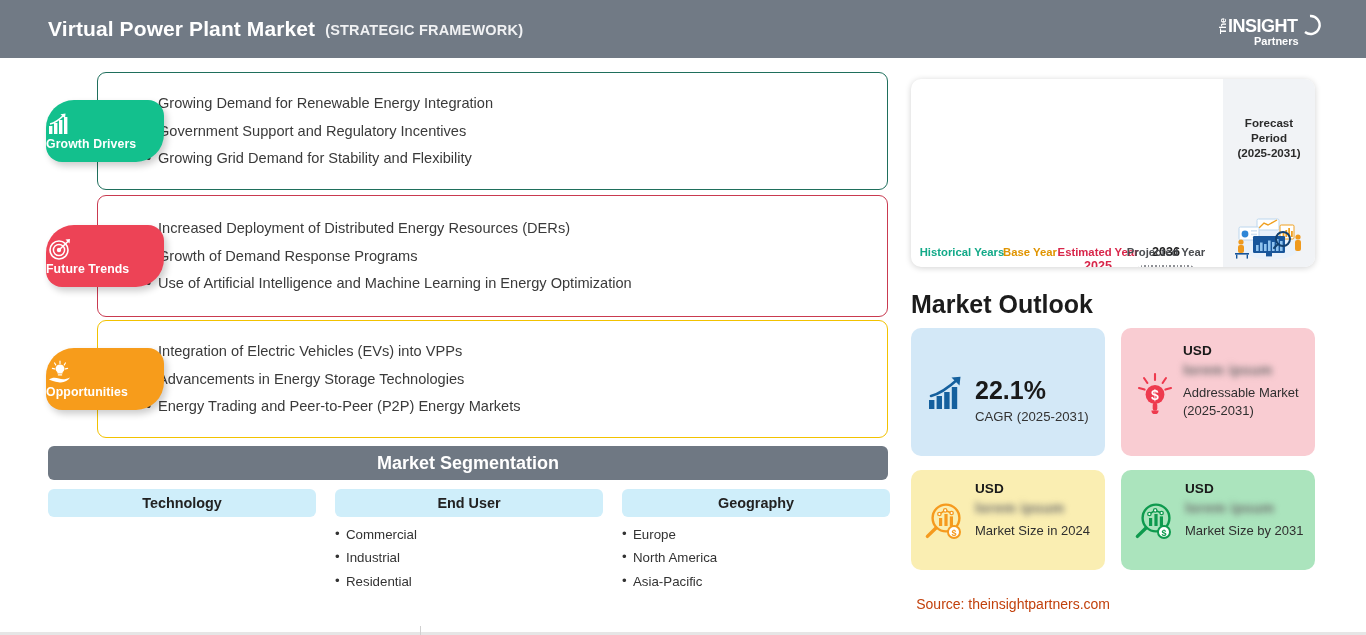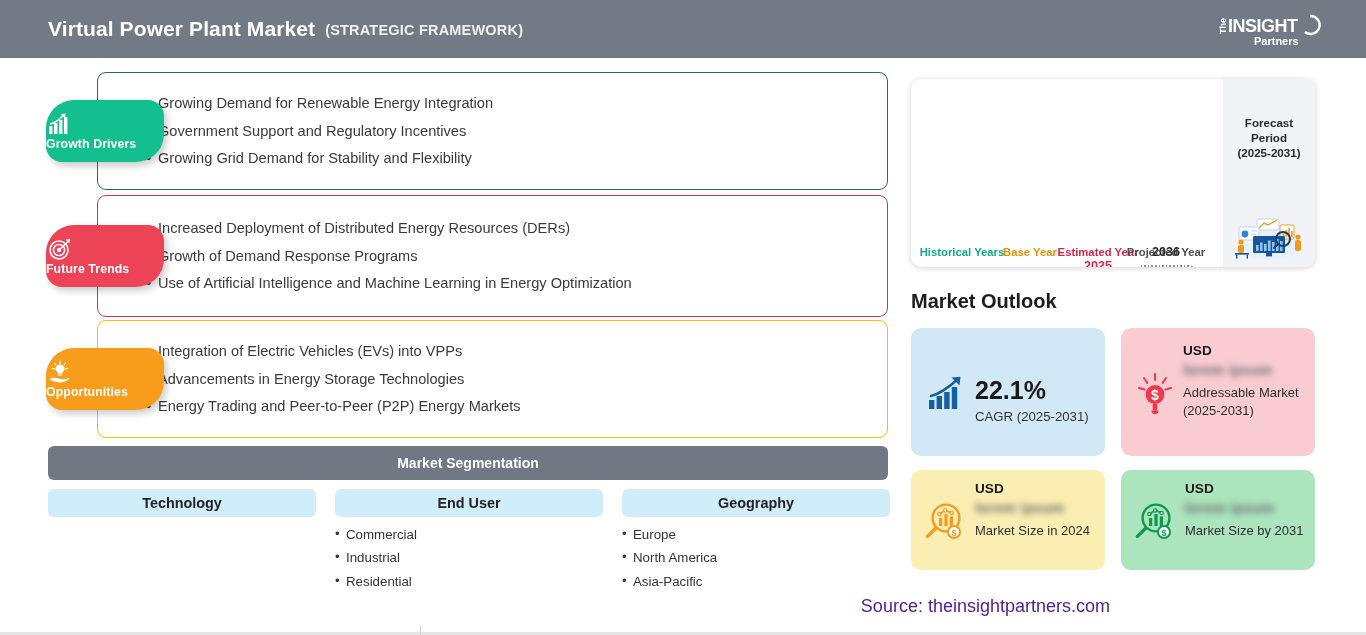--- a/index.html
+++ b/index.html
@@ -75,21 +75,21 @@
     margin-top:2px; letter-spacing:.1px;
   }
   .badge-icon { width:28px; height:24px; display:block; }
 
   
   .seg-header {
     position:absolute; left:48px; top:388px; width:840px; height:34px;
     background:#6f7883; border-radius:6px;
     display:flex; align-items:center; justify-content:center;
   }
-  .seg-header span { color:#fff; font-size:14px; font-weight:bold; }
+  .seg-header span { color:#fff; font-size:18px; font-weight:bold; }
 
   .seg-cols { position:absolute; left:48px; top:431px; width:840px; }
   .seg-col { position:absolute; top:0; width:268px; }
   .seg-col.c1 { left:0; }
   .seg-col.c2 { left:287px; }
   .seg-col.c3 { left:574px; }
   .seg-pill {
     height:28px; background:#cfeefa; border-radius:6px;
     display:flex; align-items:center; justify-content:center;
   }
@@ -135,21 +135,21 @@
     position:absolute; left:0; width:58px; border-radius:6px; overflow:hidden;
   }
   .bar-stripe { width:100%; }
   .bar-caption {
     position:absolute; left:50%; bottom:-1px; transform:translateX(-50%);
     font-size:11.3px; font-weight:bold; line-height:1.2; white-space:nowrap;
   }
 
   .outlook-title {
     position:absolute; left:6px; top:232px;
-    font-size:20px; font-weight:bold; color:#1c1c1c;
+    font-size:25px; font-weight:bold; color:#1c1c1c;
   }
 
   .ocard {
     position:absolute; width:194px; border-radius:10px; overflow:hidden;
   }
   .ocard.blue   { left:6px;   top:270px; height:128px; background:#d3e8f7; }
   .ocard.pink   { left:216px; top:270px; height:128px; background:#f9ccd2; }
   .ocard.yellow { left:6px;   top:412px; height:100px; background:#faeeb2; }
   .ocard.green  { left:216px; top:412px; height:100px; background:#abe4bd; }
 
@@ -162,21 +162,21 @@
   .usd-label { font-size:13.6px; font-weight:bold; color:#1a1a1a; line-height:1; }
   .blur-value {
     display:inline-block; margin-top:5px;
     font-size:14.5px; font-weight:bold; color:#6d6d6d;
     filter: blur(3.4px); line-height:1.1; letter-spacing:.3px;
   }
   .usd-sub { font-size:13px; color:#2f2f2f; line-height:1.45; margin-top:5px; }
 
   .source {
     position:absolute; right:45px; top:596px;
-    font-size:18px; color:#4c1d95;
+    font-size:14px; color:#c2410c;
   }
   .footer-line {
     position:absolute; left:0; bottom:0; width:1366px; height:3px; background:#e6e6e6;
   }
   .footer-tick { position:absolute; left:420px; bottom:0; width:1px; height:9px; background:#d0d0d0; }
 </style>
 </head>
 <body>
 
 <div id="page">

